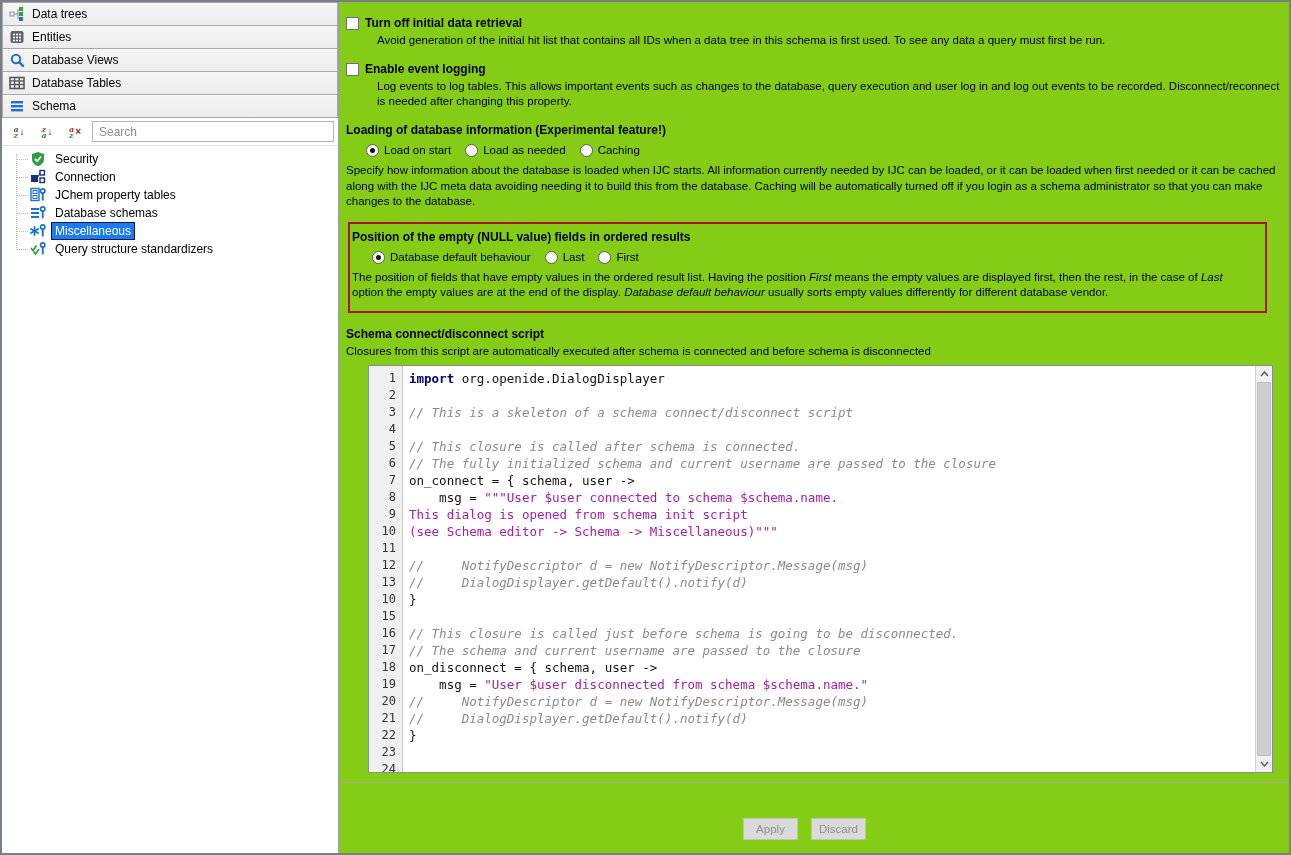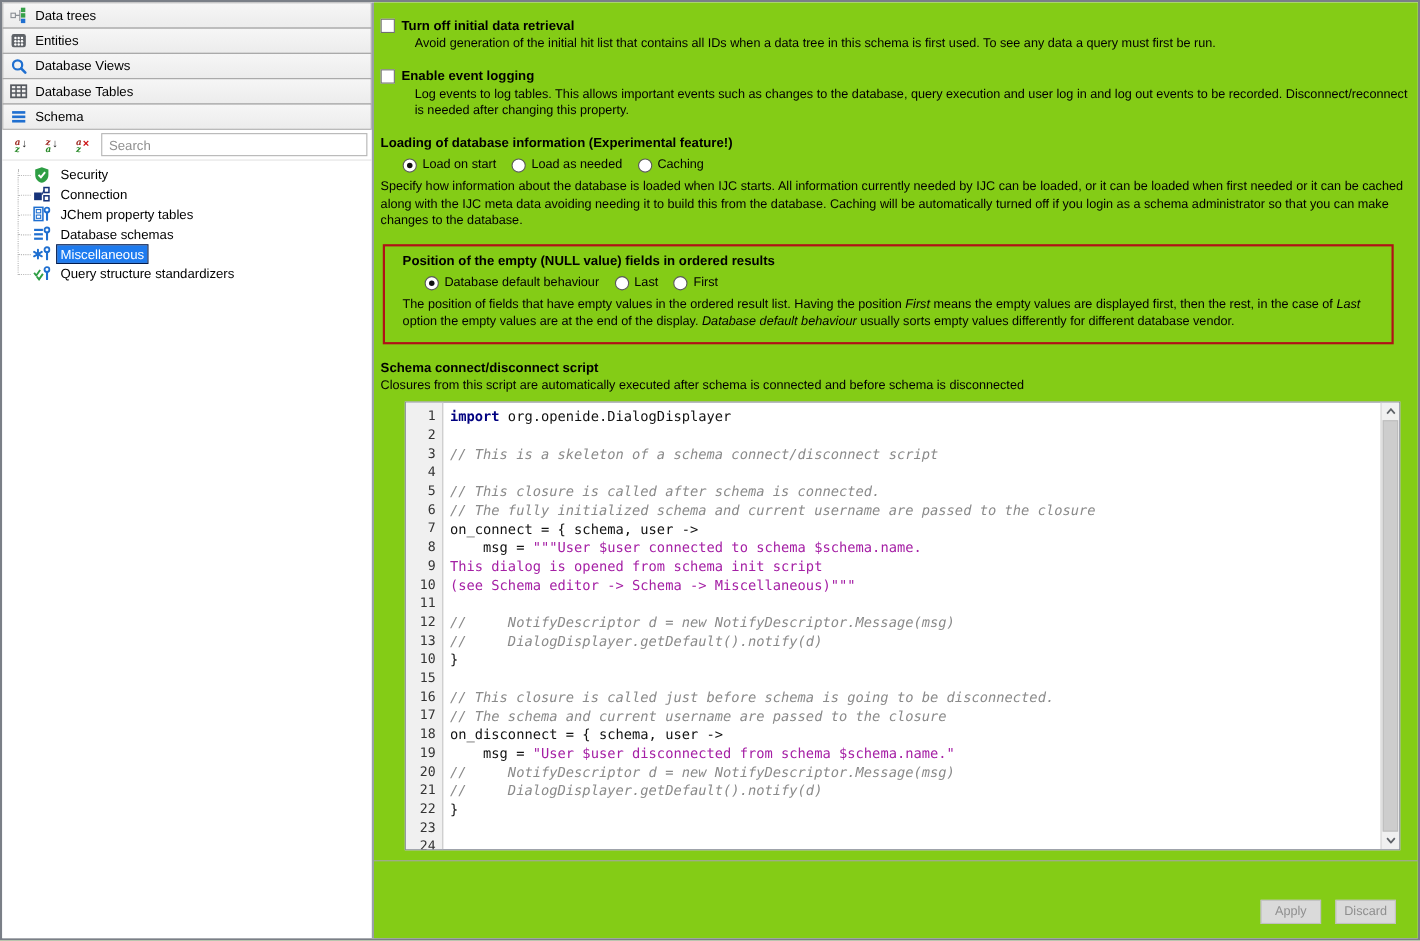--- a/index.html
+++ b/index.html
@@ -35,40 +35,40 @@
   .desc{font-size:11.5px;line-height:15px;margin-top:3px;}
   .cbrow{display:flex;align-items:flex-start;gap:6px;margin-top:6px;}
   .cbox{width:13px;height:13px;border:1px solid #707070;background:#fff;margin-top:1px;flex:none;cursor:pointer;}
   .cb-desc{margin-left:31px;margin-bottom:14px;max-width:1230px;}
   .section-title{margin-top:10px;}
   .radiorow{display:flex;align-items:center;gap:14px;margin:7px 0 6px 20px;font-size:11.5px;}
   .radio{display:flex;align-items:flex-start;gap:5px;cursor:pointer;}
   .rdot{width:13px;height:13px;border:1px solid #5a5a5a;border-radius:50%;background:#fff;position:relative;flex:none;}
   .radio.on .rdot::after{content:"";position:absolute;left:3px;top:3px;width:5px;height:5px;border-radius:50%;background:#111;}
   .para{font-size:11.5px;line-height:15.5px;max-width:1235px;}
-  .redbox{border:2px solid #b01217;margin:12px 14px 0 2px;padding:6px 8px 10px 16px;}
+  .redbox{border:2px solid #b01217;margin:12px 14px 0 2px;padding:6px 8px 10px 2px;}
   .script-head{margin-top:14px;}
 
   
   .editor{margin:6px 8px 0 22px;height:408px;border:1px solid #888d96;background:#fff;display:flex;position:relative;overflow:hidden;}
   .gutter{width:34px;background:#f0f0f0;border-right:1px solid #c8c8c8;padding-top:4px;}
   .gutter div{height:17px;line-height:17px;font-family:"DejaVu Sans Mono",monospace;font-size:12px;color:#333;text-align:right;padding-right:6px;}
   .codearea{flex:1;padding:4px 0 0 6px;overflow:hidden;}
   .codearea div{height:17px;line-height:17px;font-family:"DejaVu Sans Mono",monospace;font-size:12.5px;white-space:pre;}
   .tok-k{color:#000080;font-weight:bold;}
   .tok-s{color:#a520a5;}
   .tok-c{color:#8a8a8a;font-style:italic;}
   .tok-p{color:#111;}
   .vscroll{position:absolute;right:0;top:0;bottom:0;width:17px;background:#f0f0f0;border-left:1px solid #d5d5d5;display:flex;flex-direction:column;}
   .varrow{height:16px;display:flex;align-items:center;justify-content:center;cursor:pointer;}
   .vthumb{flex:1;margin:0 1px;background:#cdcdcd;border:1px solid #bdbdbd;cursor:pointer;}
 
   
   .divider{border-top:1px solid #a5a5a5;margin-top:9px;}
-  .footer{flex:1;display:flex;align-items:flex-end;justify-content:flex-end;padding:0 20px 13px 0;gap:13px;}
+  .footer{flex:1;display:flex;align-items:flex-end;justify-content:center;padding:0 20px 13px 0;gap:13px;}
   .btn{width:55px;height:22px;font-size:11.5px;color:#8f8f8f;background:#dadada;border:1px solid #c0c0c0;cursor:default;}
   i{font-style:italic;}
 </style>
 </head>
 <body>
 
 <div class="window">
 
   <div class="sidebar">
     <div class="acc-header">

